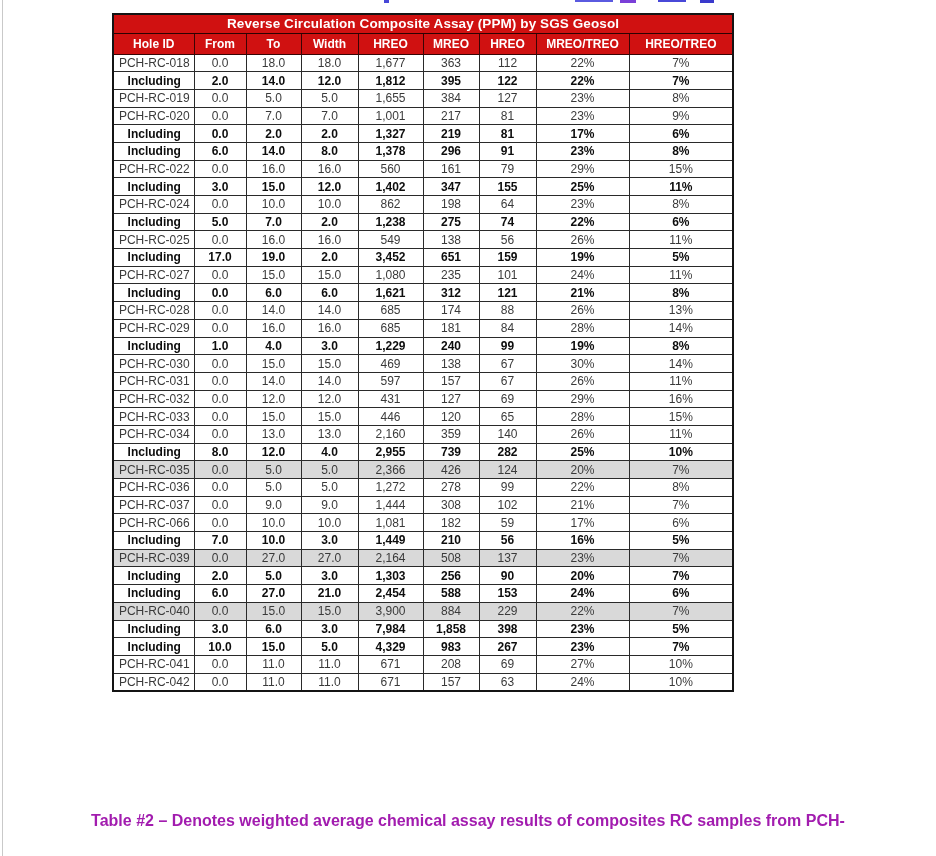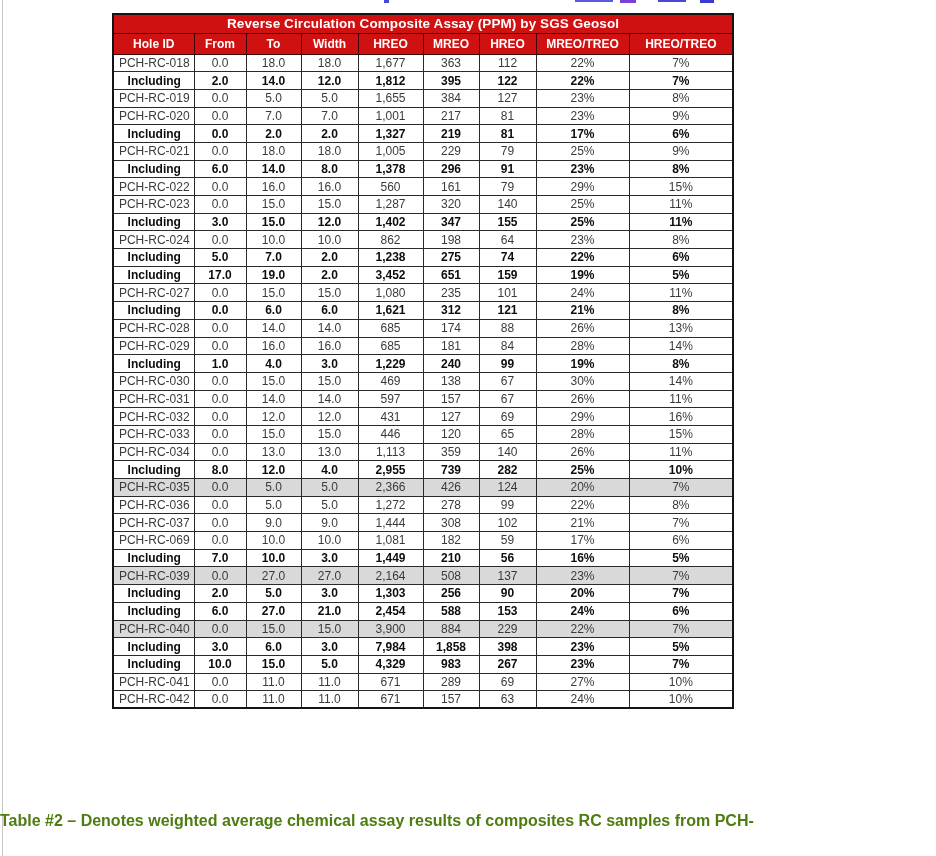--- a/index.html
+++ b/index.html
@@ -56,21 +56,22 @@
     background:#fff;
     white-space:nowrap;
     overflow:hidden;
   }
   td.left{text-align:center;padding-left:3px;}
   tr.bold td{font-weight:bold;color:#0d0d0d;}
   tr.shaded td{background:var(--gray-row);}
 
   .caption{
     position:absolute;left:0;top:810px;width:936px;
-    font-weight:bold;font-size:16px;color:#4d7c0f;
+    text-align:center;
+    font-weight:bold;font-size:16px;color:#a21caf;
     line-height:1.35;
   }
   .caption span{display:block;}
 </style>
 </head>
 <body>
 
 <div class="page-edge"></div>
 
 <div class="artifact a1"></div>
@@ -156,31 +157,20 @@
         <td class="left">Including</td>
         <td>0.0</td>
         <td>2.0</td>
         <td>2.0</td>
         <td>1,327</td>
         <td>219</td>
         <td>81</td>
         <td>17%</td>
         <td>6%</td>
       </tr>
-      <tr>
-        <td class="left">PCH-RC-021</td>
-        <td>0.0</td>
-        <td>18.0</td>
-        <td>18.0</td>
-        <td>1,005</td>
-        <td>229</td>
-        <td>79</td>
-        <td>25%</td>
-        <td>9%</td>
-      </tr>
       <tr class="bold">
         <td class="left">Including</td>
         <td>6.0</td>
         <td>14.0</td>
         <td>8.0</td>
         <td>1,378</td>
         <td>296</td>
         <td>91</td>
         <td>23%</td>
         <td>8%</td>
@@ -189,31 +179,20 @@
         <td class="left">PCH-RC-022</td>
         <td>0.0</td>
         <td>16.0</td>
         <td>16.0</td>
         <td>560</td>
         <td>161</td>
         <td>79</td>
         <td>29%</td>
         <td>15%</td>
       </tr>
-      <tr>
-        <td class="left">PCH-RC-023</td>
-        <td>0.0</td>
-        <td>15.0</td>
-        <td>15.0</td>
-        <td>1,287</td>
-        <td>320</td>
-        <td>140</td>
-        <td>25%</td>
-        <td>11%</td>
-      </tr>
       <tr class="bold">
         <td class="left">Including</td>
         <td>3.0</td>
         <td>15.0</td>
         <td>12.0</td>
         <td>1,402</td>
         <td>347</td>
         <td>155</td>
         <td>25%</td>
         <td>11%</td>
@@ -232,20 +211,31 @@
       <tr class="bold">
         <td class="left">Including</td>
         <td>5.0</td>
         <td>7.0</td>
         <td>2.0</td>
         <td>1,238</td>
         <td>275</td>
         <td>74</td>
         <td>22%</td>
         <td>6%</td>
+      </tr>
+      <tr>
+        <td class="left">PCH-RC-025</td>
+        <td>0.0</td>
+        <td>16.0</td>
+        <td>16.0</td>
+        <td>549</td>
+        <td>138</td>
+        <td>56</td>
+        <td>26%</td>
+        <td>11%</td>
       </tr>
       <tr class="bold">
         <td class="left">Including</td>
         <td>17.0</td>
         <td>19.0</td>
         <td>2.0</td>
         <td>3,452</td>
         <td>651</td>
         <td>159</td>
         <td>19%</td>
@@ -348,21 +338,21 @@
         <td>120</td>
         <td>65</td>
         <td>28%</td>
         <td>15%</td>
       </tr>
       <tr>
         <td class="left">PCH-RC-034</td>
         <td>0.0</td>
         <td>13.0</td>
         <td>13.0</td>
-        <td>1,113</td>
+        <td>2,160</td>
         <td>359</td>
         <td>140</td>
         <td>26%</td>
         <td>11%</td>
       </tr>
       <tr class="bold">
         <td class="left">Including</td>
         <td>8.0</td>
         <td>12.0</td>
         <td>4.0</td>
@@ -399,21 +389,21 @@
         <td>0.0</td>
         <td>9.0</td>
         <td>9.0</td>
         <td>1,444</td>
         <td>308</td>
         <td>102</td>
         <td>21%</td>
         <td>7%</td>
       </tr>
       <tr>
-        <td class="left">PCH-RC-069</td>
+        <td class="left">PCH-RC-066</td>
         <td>0.0</td>
         <td>10.0</td>
         <td>10.0</td>
         <td>1,081</td>
         <td>182</td>
         <td>59</td>
         <td>17%</td>
         <td>6%</td>
       </tr>
       <tr class="bold">
@@ -492,21 +482,21 @@
         <td>267</td>
         <td>23%</td>
         <td>7%</td>
       </tr>
       <tr>
         <td class="left">PCH-RC-041</td>
         <td>0.0</td>
         <td>11.0</td>
         <td>11.0</td>
         <td>671</td>
-        <td>289</td>
+        <td>208</td>
         <td>69</td>
         <td>27%</td>
         <td>10%</td>
       </tr>
       <tr>
         <td class="left">PCH-RC-042</td>
         <td>0.0</td>
         <td>11.0</td>
         <td>11.0</td>
         <td>671</td>

